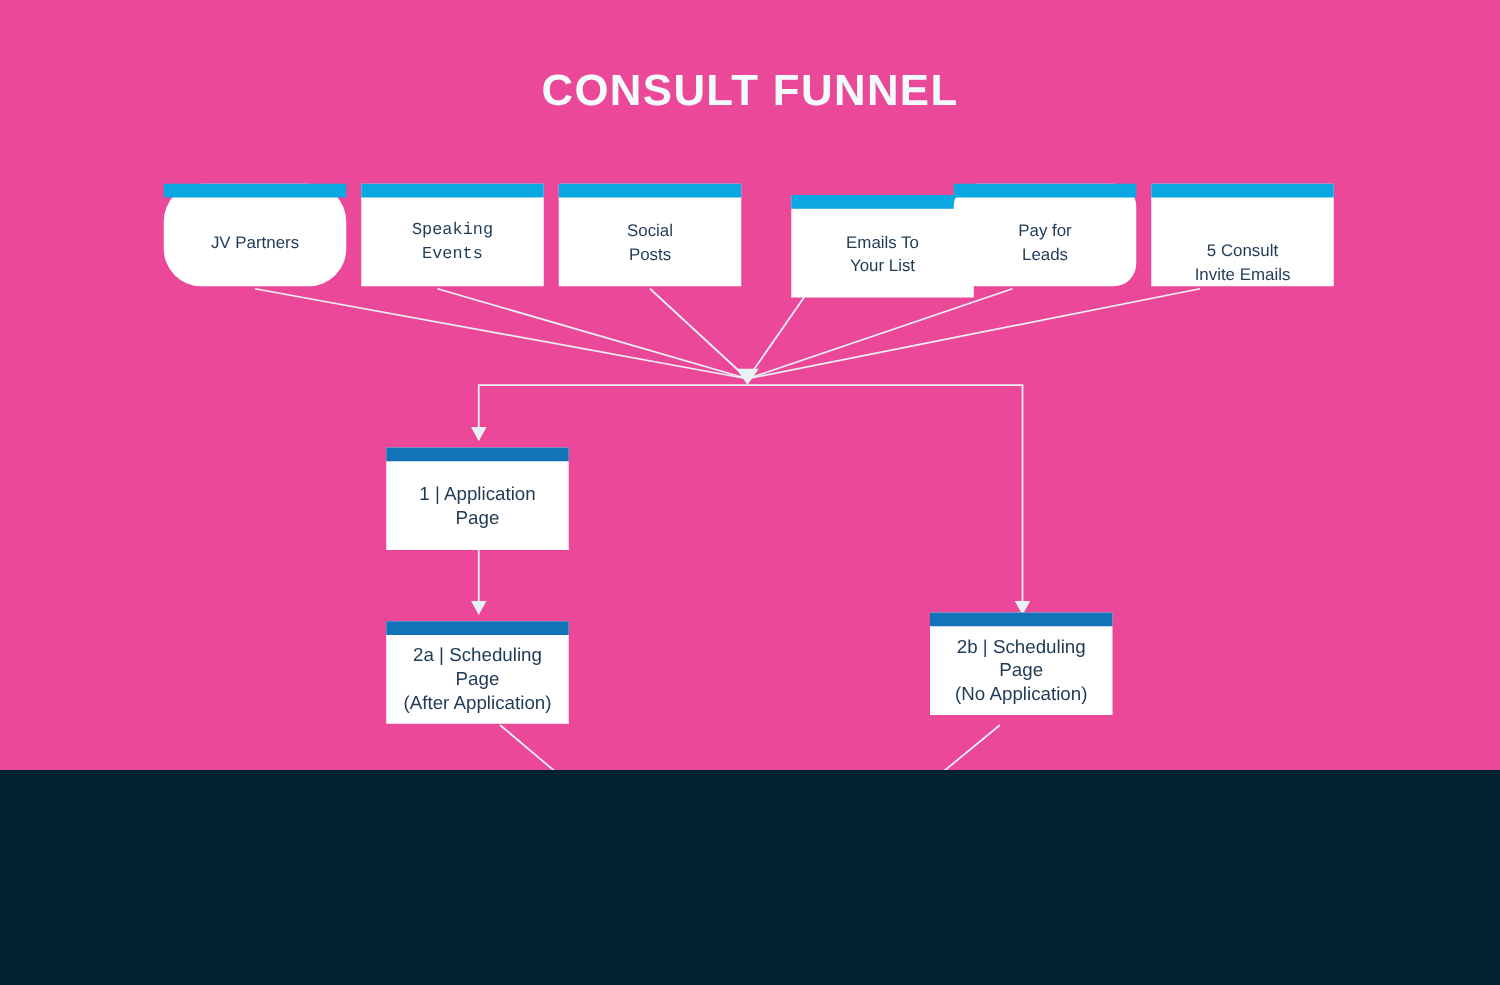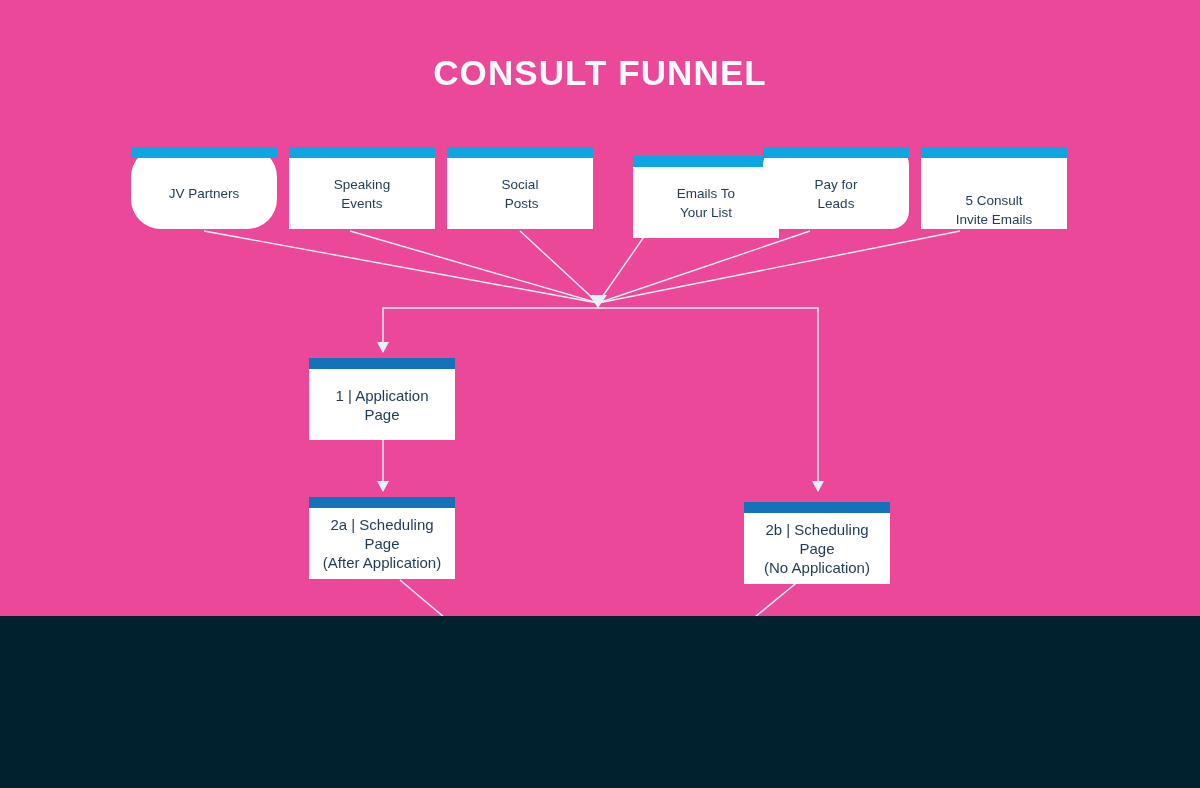--- a/index.html
+++ b/index.html
@@ -104,27 +104,27 @@
 
       <path d="M 800 580 L 682 677" marker-end="url(#arrow)"></path>
     </g>
   </svg>
 
   <div class="node top" style="left:131px; top:147px; width:146px; height:82px;border-radius:30px;">
     <span class="node-bar"></span>
     <span class="node-label">JV Partners</span>
   </div>
 
-  <div class="node top" style="left:289px; top:147px; width:146px; height:82px;">
+  <div class="node top" style="left:289px; top:147px; width:146px; height:82px;font-family:Liberation Mono, monospace;">
     <span class="node-bar"></span>
     <span class="node-label">Speaking
 Events</span>
   </div>
 
-  <div class="node top" style="left:447px; top:147px; width:146px; height:82px;text-align:right;">
+  <div class="node top" style="left:447px; top:147px; width:146px; height:82px;">
     <span class="node-bar"></span>
     <span class="node-label">Social
 Posts</span>
   </div>
 
   <div class="node top" style="left:605px; top:156px; width:146px; height:82px;margin-left:28px;">
     <span class="node-bar"></span>
     <span class="node-label">Emails To
 Your List</span>
   </div>
@@ -145,20 +145,20 @@
     <span class="node-bar"></span>
     <span class="node-label">1 | Application Page</span>
   </div>
 
   <div class="node step" style="left:309px; top:497px; width:146px; height:82px;">
     <span class="node-bar"></span>
     <span class="node-label">2a | Scheduling Page
 (After Application)</span>
   </div>
 
-  <div class="node step" style="left:744px; top:502px; width:146px; height:82px;">
+  <div class="node step" style="left:744px; top:490px; width:146px; height:82px;">
     <span class="node-bar"></span>
     <span class="node-label">2b | Scheduling Page
 (No Application)</span>
   </div>
 
 
 </div>
 
 </body></html>

